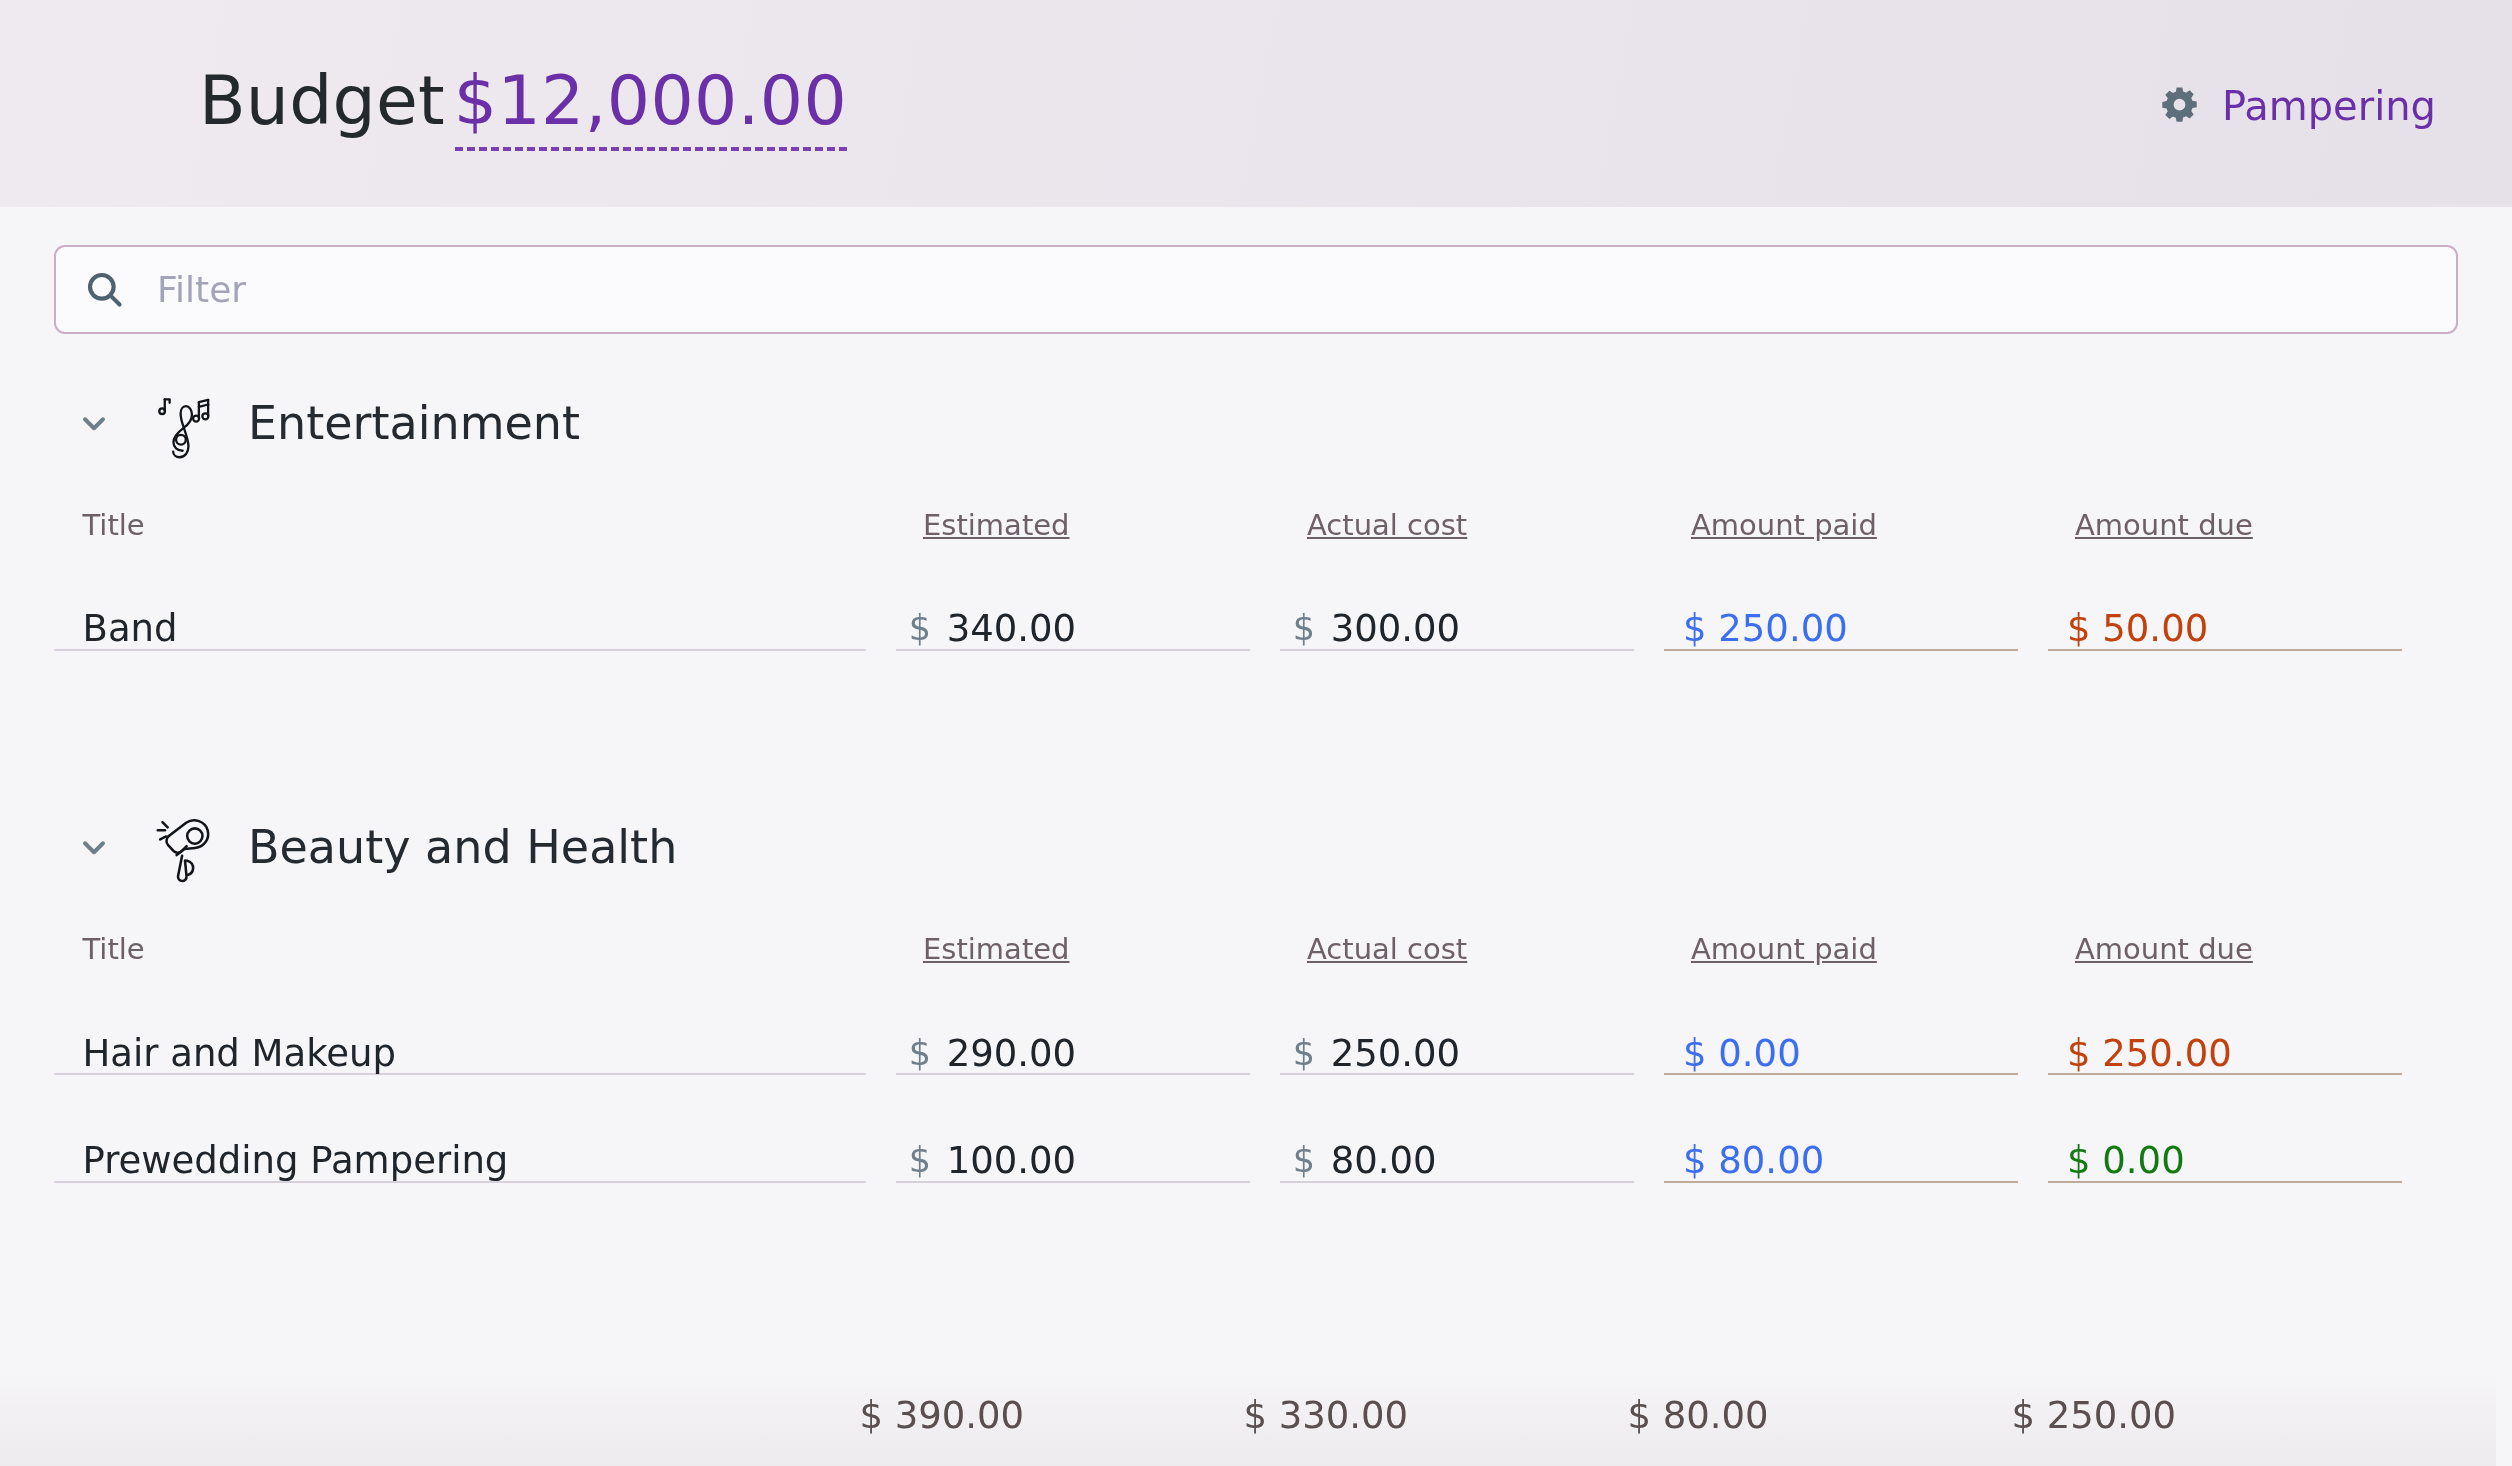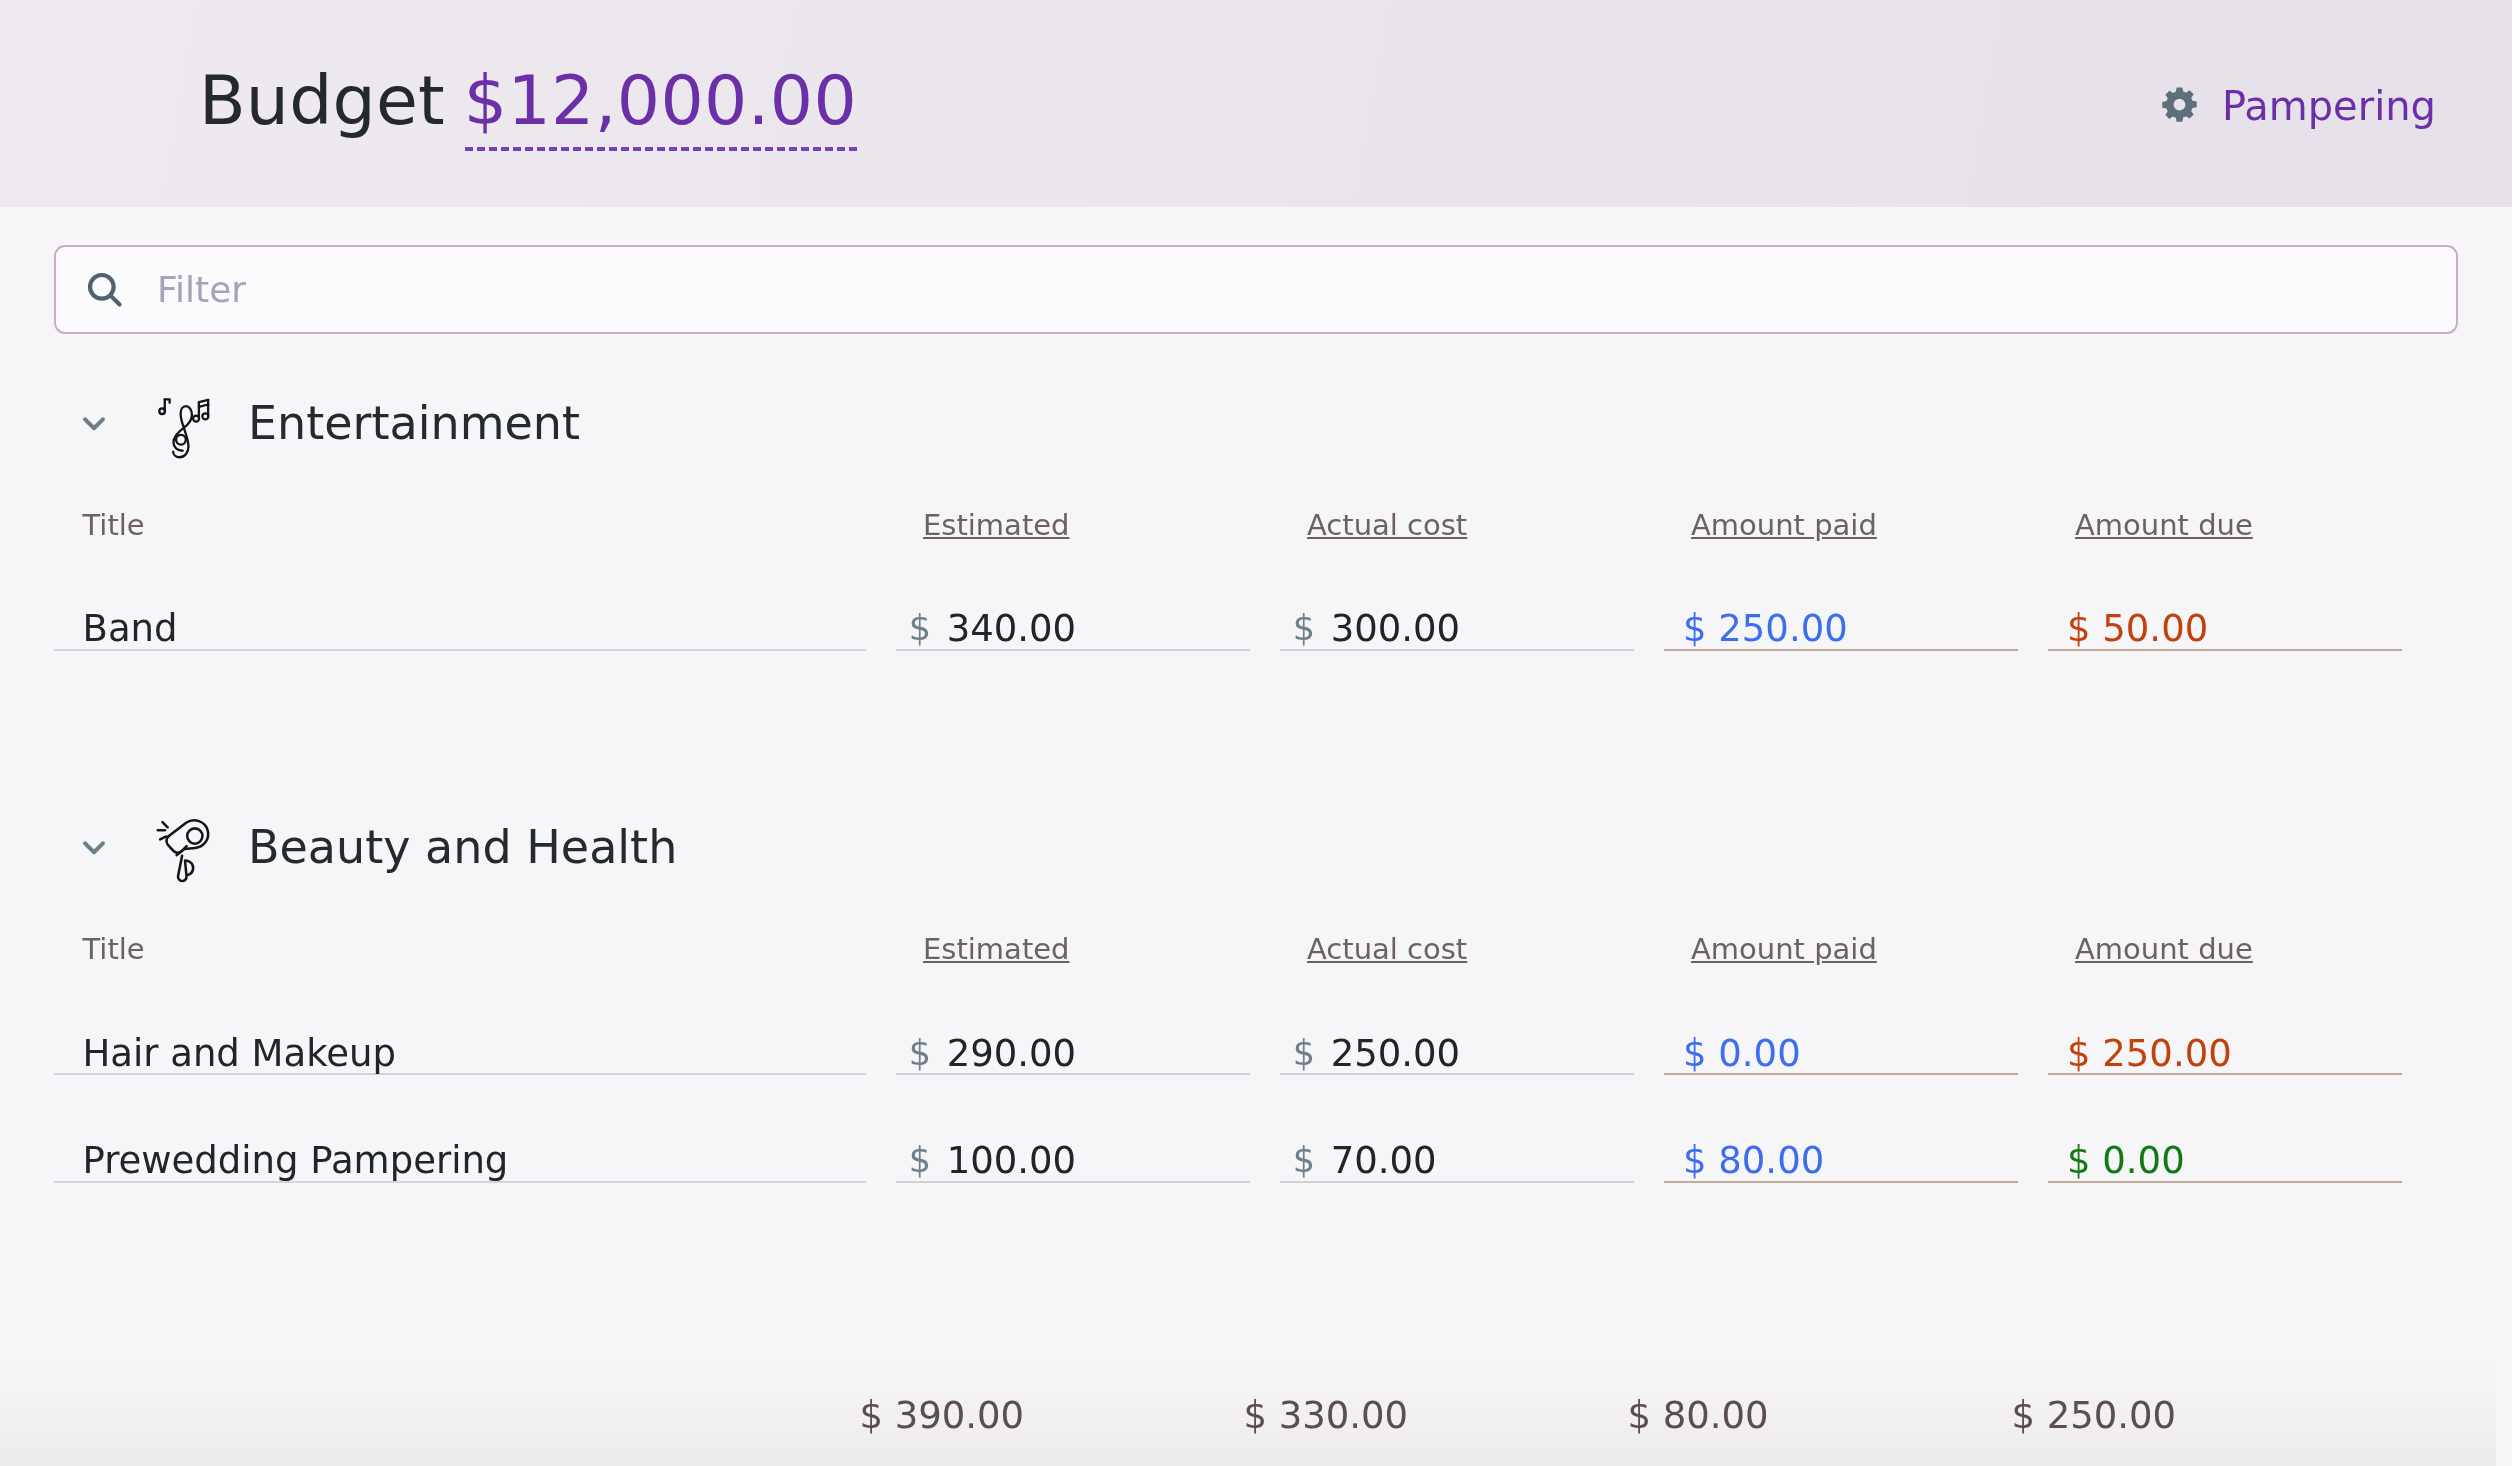--- a/index.html
+++ b/index.html
@@ -24,21 +24,21 @@
     display: flex;
     align-items: center;
     justify-content: space-between;
     padding: 0 76px 0 199px;
     position: relative;
   }
 
   .title-block {
     display: flex;
     align-items: baseline;
-    gap: 19px;
+    gap: 9px;
     margin-top: 11px;
   }
 
   .title-word {
     font-size: 68px;
     font-weight: 400;
     color: #24292e;
     letter-spacing: 0.2px;
     line-height: 1;
   }
@@ -430,21 +430,21 @@
         </div>
         <div class="col-amt">
           <div class="cell amount-cell">
             <span class="dollar-sign">$</span>
             <span class="amount-val">100.00</span>
           </div>
         </div>
         <div class="col-amt">
           <div class="cell amount-cell">
             <span class="dollar-sign">$</span>
-            <span class="amount-val">70.00</span>
+            <span class="amount-val">80.00</span>
           </div>
         </div>
         <div class="col-amt">
           <div class="cell accent-cell">
             <span class="combined-amount paid">$ 80.00</span>
           </div>
         </div>
         <div class="col-amt">
           <div class="cell accent-cell">
             <span class="combined-amount clear">$ 0.00</span>

